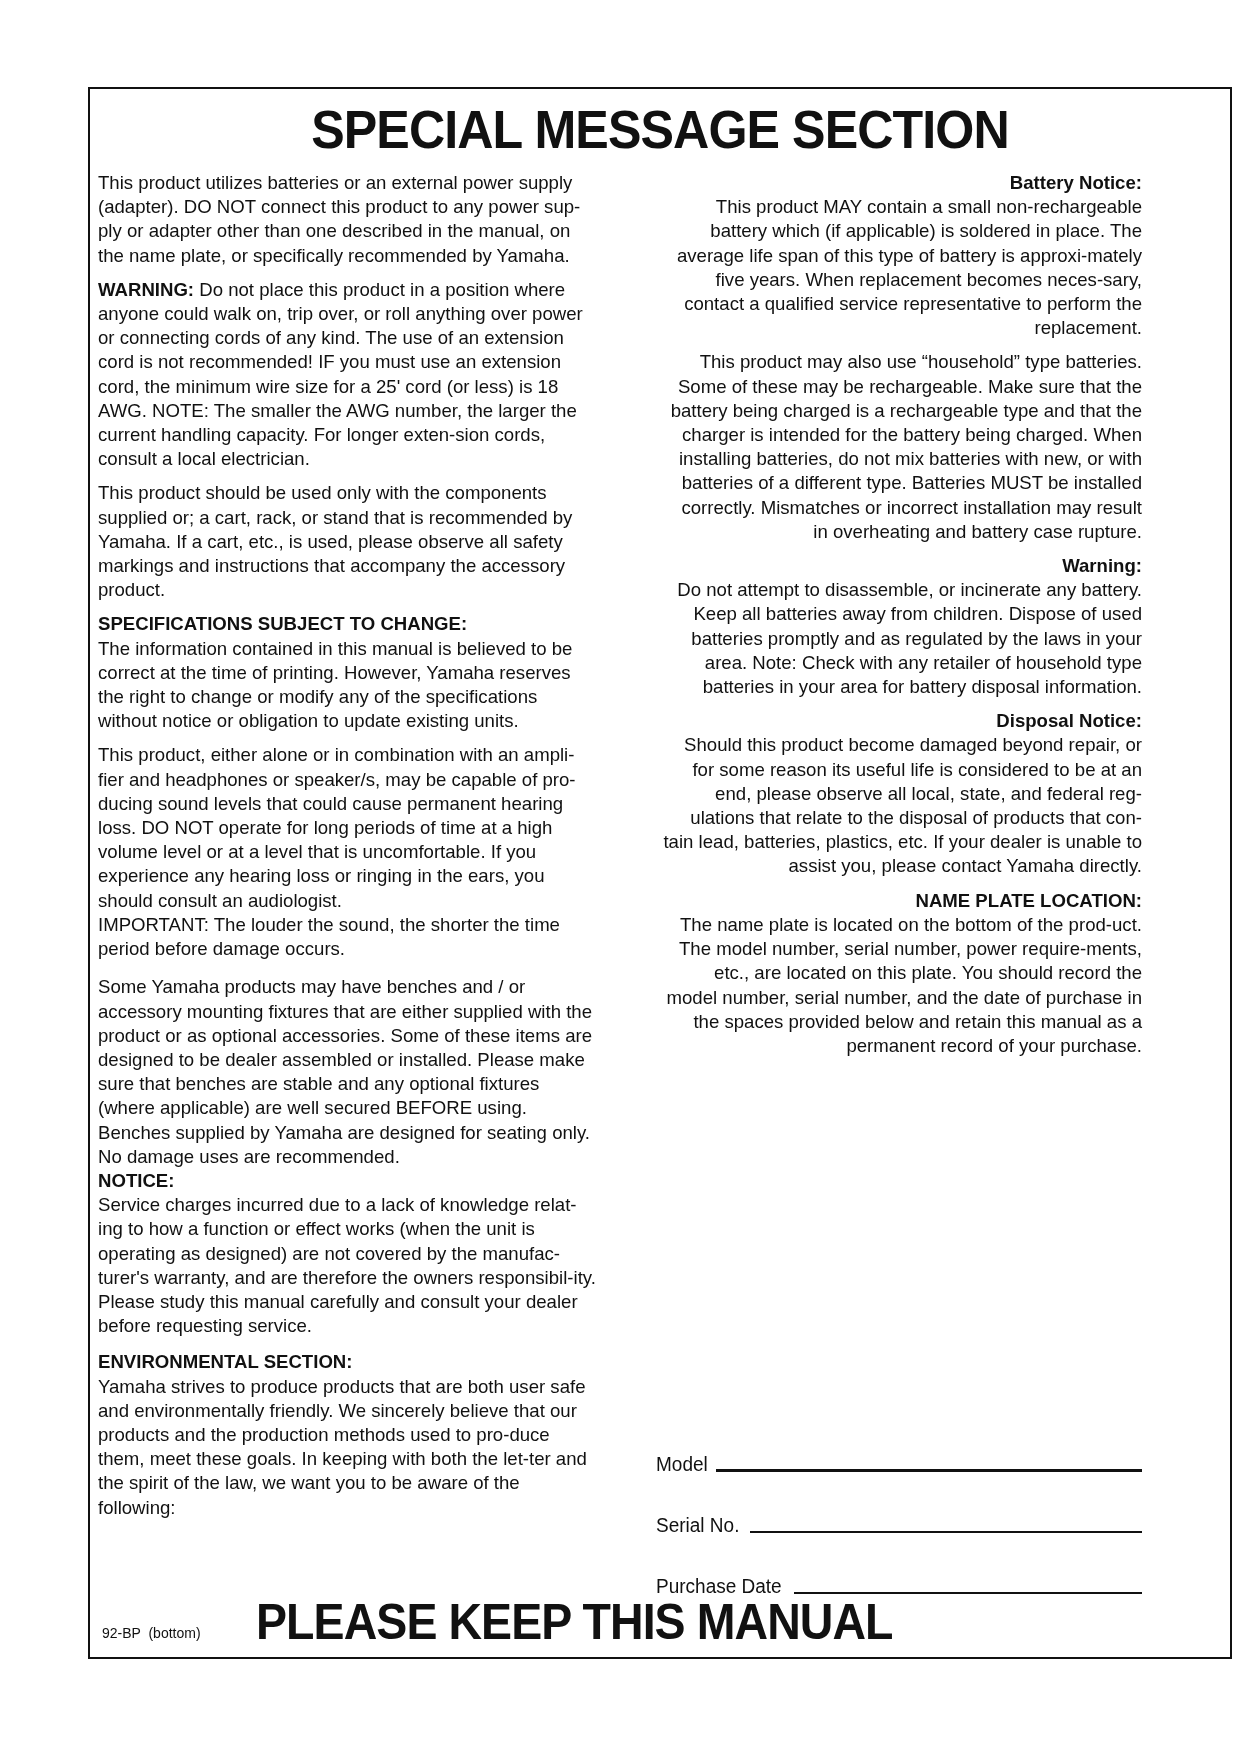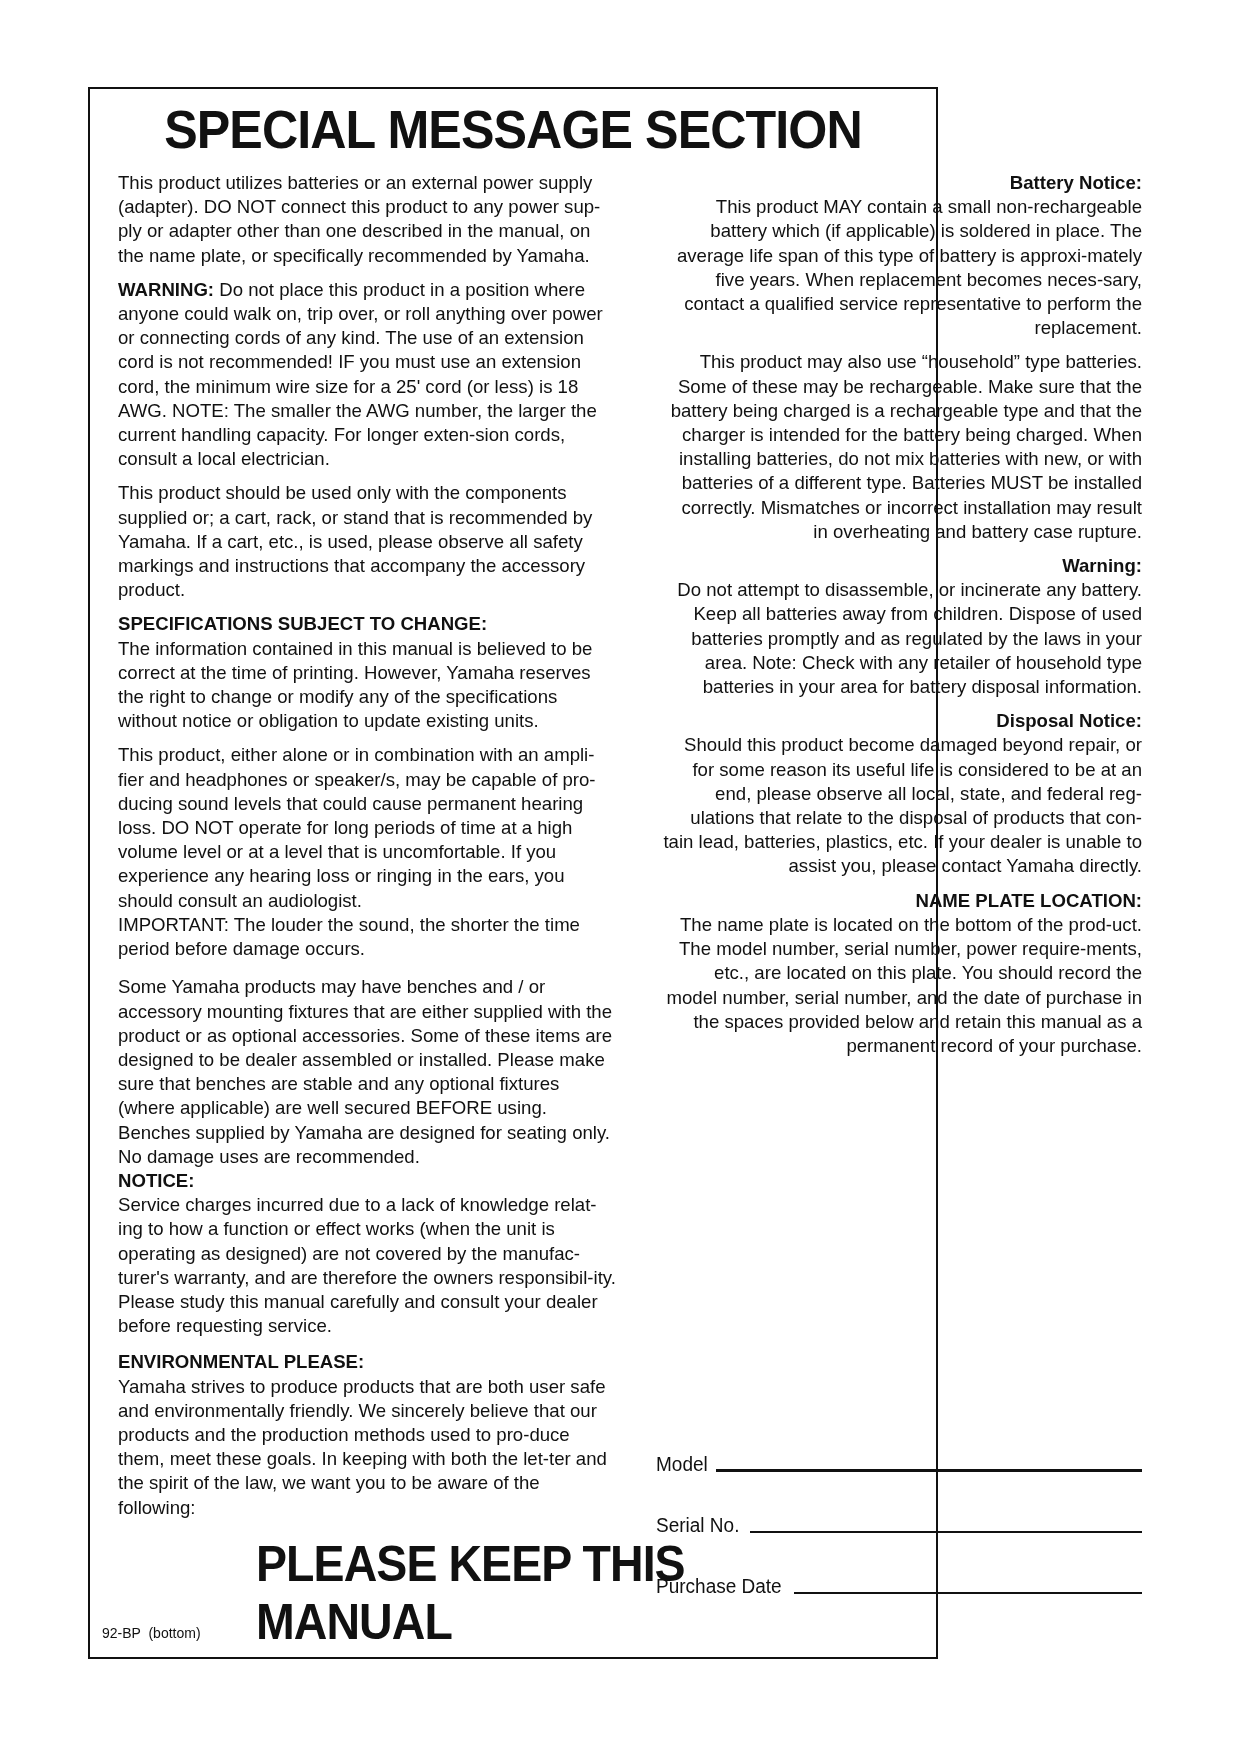--- a/index.html
+++ b/index.html
@@ -1,24 +1,24 @@
 <!DOCTYPE html>
 <html><head>
 <meta charset="utf-8">
 <style>
   html, body { margin: 0; padding: 0; background: #ffffff; }
   body { width: 1240px; height: 1755px; position: relative; overflow: hidden;
          font-family: "Liberation Sans", sans-serif; color: #111; }
-  .frame { position: absolute; left: 88px; top: 87px; width: 850px; height: 1572px;
+  .frame { position: absolute; left: 88px; top: 87px; width: 1144px; height: 1572px;
            border: 2px solid #111; box-sizing: border-box; }
   .title { position: absolute; left: 0; right: 0; top: 8px; text-align: center;
            font-weight: bold; font-size: 54px; letter-spacing: -1px; line-height: 64px;
            transform: scaleX(0.93); transform-origin: center; }
   .col { position: absolute; top: 82px; font-size: 18.6px; line-height: 24.2px; }
-  .col.left { left: 28px; width: 500px; }
+  .col.left { left: 8px; width: 500px; }
   .col.right { left: 572px; width: 480px; text-align: right; }
   p { margin: 0 0 10px 0; }
   p.tight { margin-bottom: 0; }
   .h { font-weight: bold; }
   .warn-lead { font-weight: bold; }
   .form { position: absolute; left: 566px; top: 1326px; width: 486px; }
   .form-row { display: flex; align-items: flex-end; height: 61px; font-weight: normal;
               font-size: 20px; }
   .form-row .lbl { white-space: nowrap; margin-right: 6px; transform: scaleX(0.95);
                    transform-origin: left bottom; }
@@ -40,21 +40,21 @@
     <p><span class="warn-lead">WARNING:</span><span> Do not place this product in a position where anyone could walk on, trip over, or roll anything over power or connecting cords of any kind. The use of an extension cord is not recommended! IF you must use an extension cord, the minimum wire size for a 25' cord (or less) is 18 AWG. NOTE: The smaller the AWG number, the larger the current handling capacity. For longer exten-sion cords, consult a local electrician.</span></p>
     <p>This product should be used only with the components supplied or; a cart, rack, or stand that is recommended by Yamaha. If a cart, etc., is used, please observe all safety markings and instructions that accompany the accessory product.</p>
     <div class="h">SPECIFICATIONS SUBJECT TO CHANGE:</div>
     <p>The information contained in this manual is believed to be correct at the time of printing. However, Yamaha reserves the right to change or modify any of the specifications without notice or obligation to update existing units.</p>
     <p class="tight">This product, either alone or in combination with an ampli-fier and headphones or speaker/s, may be capable of pro-ducing sound levels that could cause permanent hearing loss. DO NOT operate for long periods of time at a high volume level or at a level that is uncomfortable. If you experience any hearing loss or ringing in the ears, you should consult an audiologist.</p>
     <p style="margin-bottom:14px">IMPORTANT: The louder the sound, the shorter the time period before damage occurs.</p>
     <p class="tight">Some Yamaha products may have benches and / or accessory mounting fixtures that are either supplied with the product or as optional accessories. Some of these items are designed to be dealer assembled or installed. Please make sure that benches are stable and any optional fixtures (where applicable) are well secured BEFORE using.</p>
     <p class="tight">Benches supplied by Yamaha are designed for seating only. No damage uses are recommended.</p>
     <div class="h">NOTICE:</div>
     <p style="margin-bottom:12px">Service charges incurred due to a lack of knowledge relat-ing to how a function or effect works (when the unit is operating as designed) are not covered by the manufac-turer's warranty, and are therefore the owners responsibil-ity. Please study this manual carefully and consult your dealer before requesting service.</p>
-    <div class="h">ENVIRONMENTAL PLEASE:</div>
+    <div class="h">ENVIRONMENTAL SECTION:</div>
     <p>Yamaha strives to produce products that are both user safe and environmentally friendly. We sincerely believe that our products and the production methods used to pro-duce them, meet these goals. In keeping with both the let-ter and the spirit of the law, we want you to be aware of the following:</p>
   </div>
 
   <div class="col right">
     <div class="h">Battery Notice:</div>
     <p>This product MAY contain a small non-rechargeable battery which (if applicable) is soldered in place. The average life span of this type of battery is approxi-mately five years. When replacement becomes neces-sary, contact a qualified service representative to perform the replacement.</p>
     <p>This product may also use “household” type batteries. Some of these may be rechargeable. Make sure that the battery being charged is a rechargeable type and that the charger is intended for the battery being charged. When installing batteries, do not mix batteries with new, or with batteries of a different type. Batteries MUST be installed correctly. Mismatches or incorrect installation may result in overheating and battery case rupture.</p>
     <div class="h">Warning:</div>
     <p>Do not attempt to disassemble, or incinerate any battery. Keep all batteries away from children. Dispose of used batteries promptly and as regulated by the laws in your area. Note: Check with any retailer of household type batteries in your area for battery disposal information.</p>
     <div class="h">Disposal Notice:</div>

